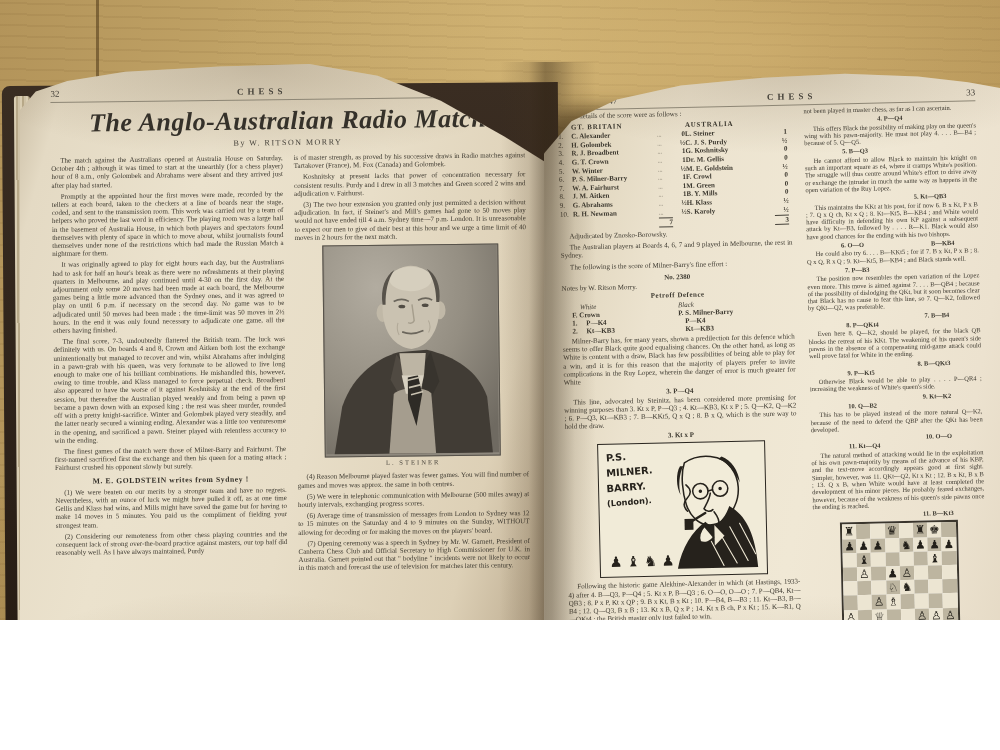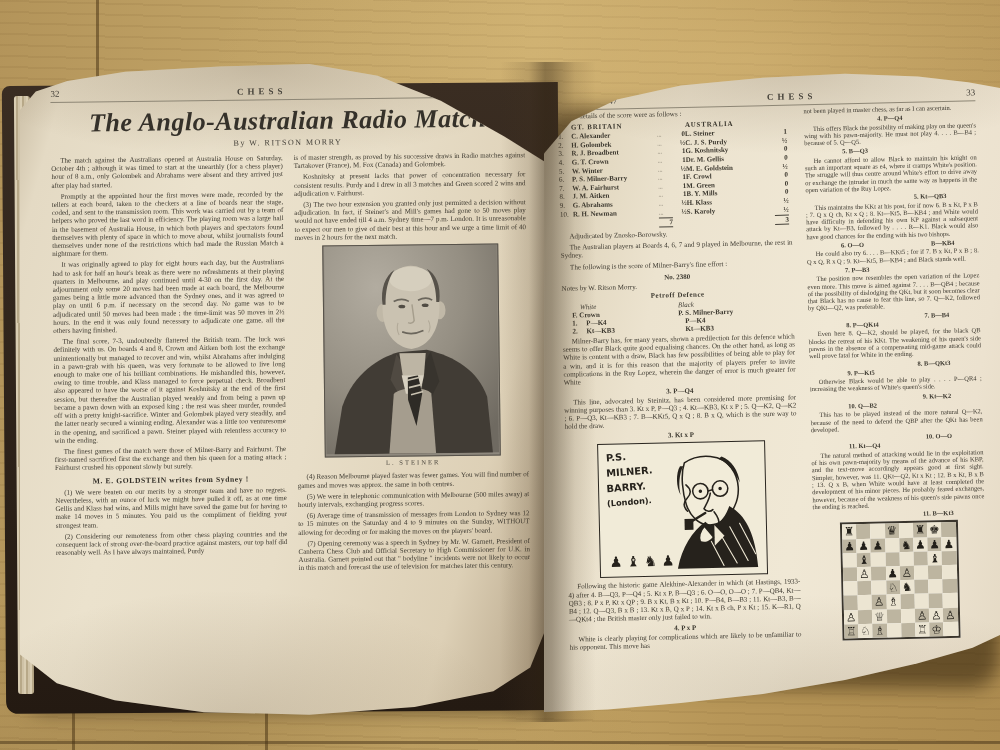--- a/index.html
+++ b/index.html
@@ -1,18 +1,18 @@
 <!DOCTYPE html>
 <html><head>
 <meta charset="utf-8">
 <style>
   * { box-sizing: border-box; margin:0; padding:0; }
   html,body { width:1000px; height:750px; overflow:hidden; }
   body { font-family:"Liberation Serif","DejaVu Serif",serif; }
-  .scene { position:relative; width:1000px; height:750px; overflow:hidden;
+  .scene { position:relative; width:1000px; height:620px; overflow:hidden;
     background:
       radial-gradient(ellipse 900px 300px at 75% 8%, rgba(235,205,140,.35), transparent 60%),
       radial-gradient(ellipse 700px 260px at 20% 100%, rgba(120,90,40,.30), transparent 65%),
       repeating-linear-gradient(1.5deg, rgba(112,82,38,.10) 0 2px, rgba(0,0,0,0) 2px 11px),
       linear-gradient(100deg,#b3945a 0%, #c0a265 22%, #c9ab6c 48%, #b79658 75%, #ad8c50 100%);
   }
   .joint { position:absolute; background:rgba(78,56,24,.55); filter:blur(.6px); }
   .jv1 { left:96px; top:0; width:3px; height:96px; }
   .jv2 { left:72px; top:682px; width:3px; height:68px; }
   .jv3 { left:265px; top:645px; width:3px; height:105px; }

